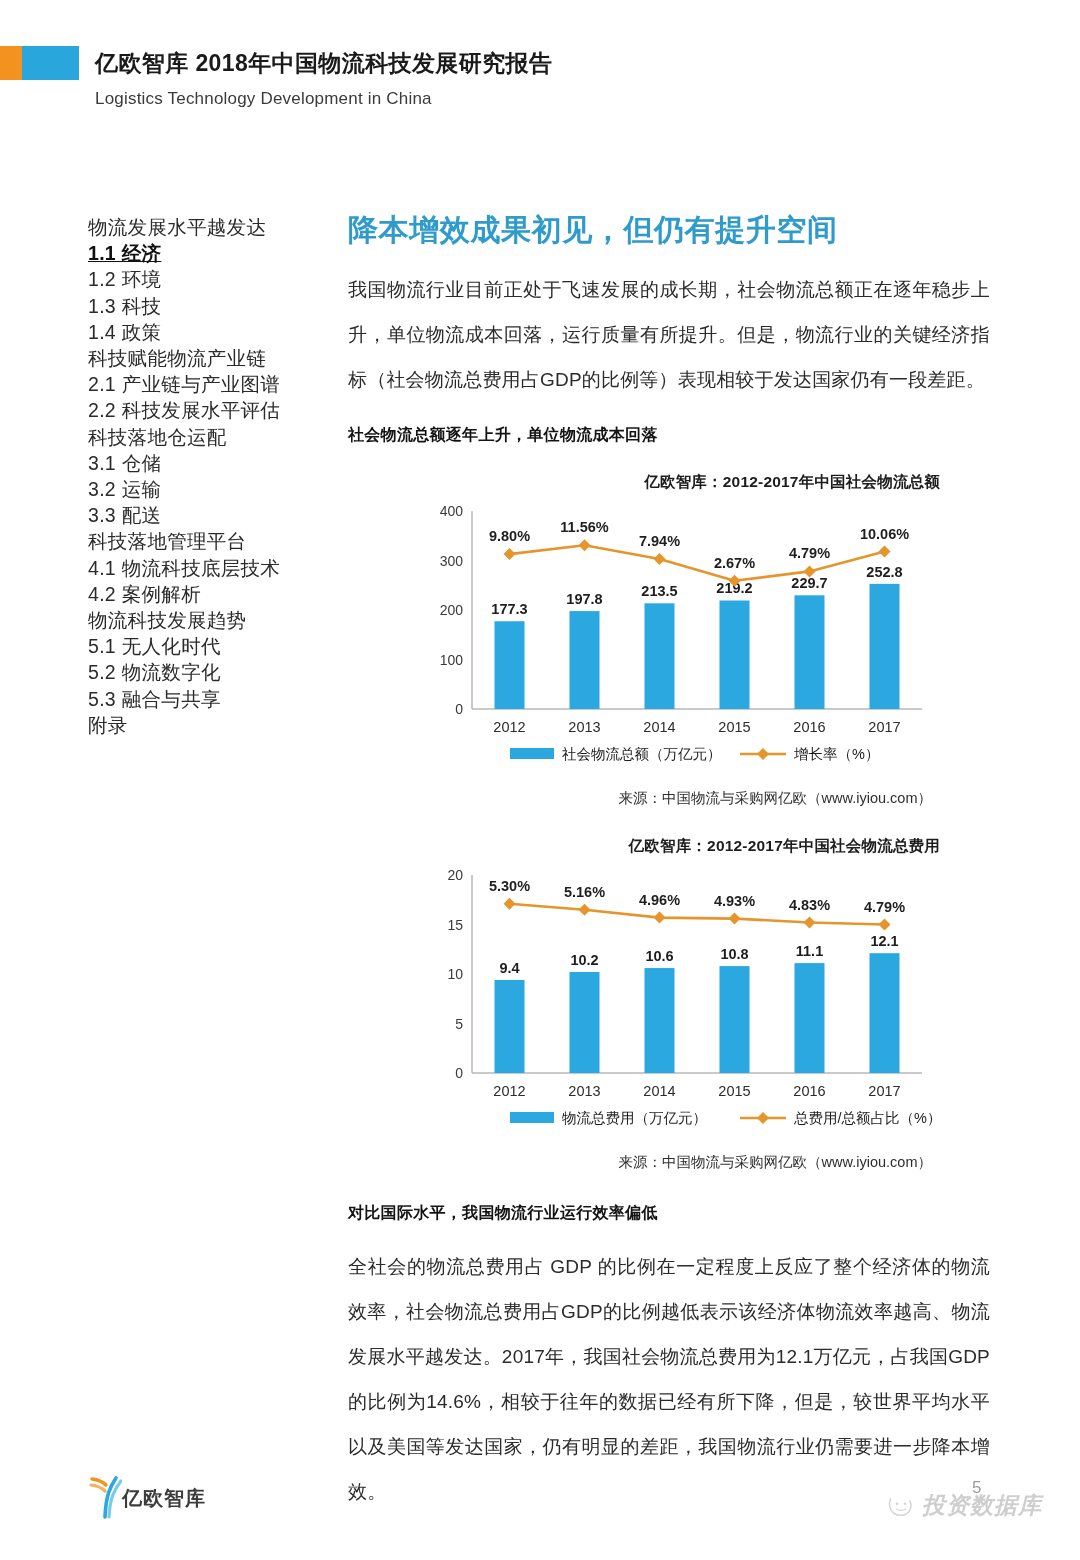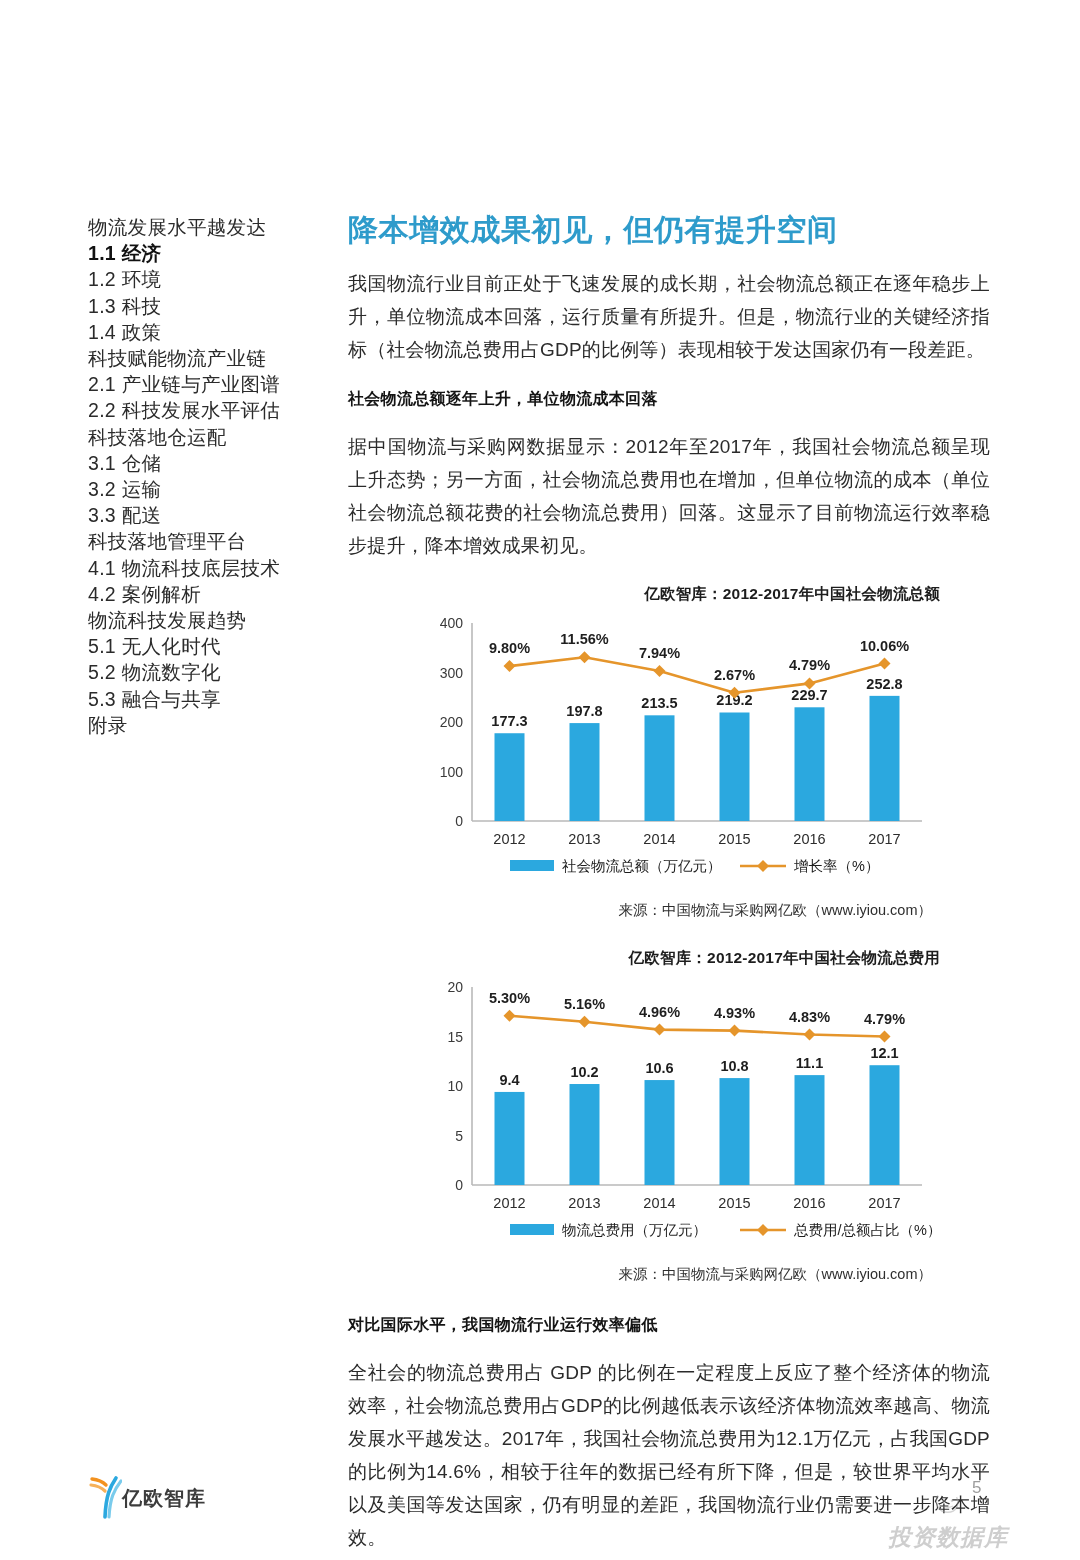--- a/index.html
+++ b/index.html
@@ -26,34 +26,34 @@
     position: absolute; left: 95px; top: 43px;
     font-size: 17px; color: #3b3b3b; letter-spacing: .2px; white-space: nowrap;
   }
 
   
   .toc { position: absolute; left: 88px; top: 214px; width: 250px; }
   .toc-item {
     font-size: 19.5px; line-height: 26.2px; color: #2b2b2b;
     white-space: nowrap; letter-spacing: .3px;
   }
-  .toc-item.active { font-weight: bold; color: #111; }
+  .toc-item.active { font-weight: bold; color: #111; text-decoration: underline; }
 
   
   .main { position: absolute; left: 348px; top: 210px; width: 642px; }
   .h-blue {
     font-size: 30px; font-weight: bold; color: #2E9BCB;
     letter-spacing: .6px; line-height: 40px; margin-bottom: 17px;
   }
   .h-black {
     font-size: 16px; font-weight: bold; color: #141414;
     letter-spacing: .3px; line-height: 30px;
   }
   p.body {
-    font-size: 19px; line-height: 33px; color: #2b2b2b;
+    font-size: 19px; line-height: 45px; color: #2b2b2b;
     text-align: justify; letter-spacing: .2px;
   }
   .sp-a { margin-top: 18px; }
   .sp-b { margin-top: 16px; }
 
   
   .figure { margin: 22px 0 0 72px; width: 520px; }
   .fig-title {
     text-align: right; font-size: 15.5px; font-weight: bold;
     color: #1d1d1d; letter-spacing: .2px; margin-bottom: 4px;
@@ -68,29 +68,36 @@
   .pagenum {
     position: absolute; left: 972px; top: 1478px;
     font-size: 17px; color: #9d9d9d;
   }
   .watermark {
     position: absolute; left: 888px; top: 1490px;
     display: flex; align-items: center; gap: 7px;
     opacity: .42; color: #8d8d8d;
     font-size: 23px; font-style: italic; font-weight: bold;
     letter-spacing: 1px;
-    flex-direction: column;
   }
   .wm-face { width: 27px; height: 25px; }
 </style>
 </head>
 <body>
 
 <div class="page">
 
+  <div class="hdr">
+    <div class="hdr-blocks">
+      <span class="blk-orange"></span>
+      <span class="blk-blue"></span>
+    </div>
+    <div class="hdr-title">亿欧智库 2018年中国物流科技发展研究报告</div>
+    <div class="hdr-sub">Logistics Technology Development in China</div>
+  </div>
 
   <nav class="toc" id="toc-list">
       <div class="toc-item">物流发展水平越发达</div>
       <div class="toc-item active">1.1 经济</div>
       <div class="toc-item">1.2 环境</div>
       <div class="toc-item">1.3 科技</div>
       <div class="toc-item">1.4 政策</div>
       <div class="toc-item">科技赋能物流产业链</div>
       <div class="toc-item">2.1 产业链与产业图谱</div>
       <div class="toc-item">2.2 科技发展水平评估</div>
@@ -109,21 +116,20 @@
     </nav>
 
   <div class="main">
 
     <h1 class="h-blue">降本增效成果初见，但仍有提升空间</h1>
 
     <p class="body">我国物流行业目前正处于飞速发展的成长期，社会物流总额正在逐年稳步上升，单位物流成本回落，运行质量有所提升。但是，物流行业的关键经济指标（社会物流总费用占GDP的比例等）表现相较于发达国家仍有一段差距。</p>
 
     <h2 class="h-black sp-a">社会物流总额逐年上升，单位物流成本回落</h2>
 
-    <p class="body sp-b">据中国物流与采购网数据显示：2012年至2017年，我国社会物流总额呈现上升态势；另一方面，社会物流总费用也在增加，但单位物流的成本（单位社会物流总额花费的社会物流总费用）回落。这显示了目前物流运行效率稳步提升，降本增效成果初见。</p>
 
     <figure class="figure">
       <div class="fig-title">亿欧智库：2012-2017年中国社会物流总额</div>
       <svg class="fig-svg" id="svg-chart-1" width="520" height="290" viewBox="0 0 520 290">
           <line x1="52" y1="14" x2="52" y2="212" stroke="#b9b9b9" stroke-width="1.6"></line>
           <line x1="52" y1="212" x2="502" y2="212" stroke="#b9b9b9" stroke-width="1.6"></line>
           <text x="43" y="217" text-anchor="end" font-size="14" fill="#3a3a3a" font-family="&quot;Liberation Sans&quot;,sans-serif">0</text>
           <text x="43" y="167.5" text-anchor="end" font-size="14" fill="#3a3a3a" font-family="&quot;Liberation Sans&quot;,sans-serif">100</text>
           <text x="43" y="118" text-anchor="end" font-size="14" fill="#3a3a3a" font-family="&quot;Liberation Sans&quot;,sans-serif">200</text>
           <text x="43" y="68.5" text-anchor="end" font-size="14" fill="#3a3a3a" font-family="&quot;Liberation Sans&quot;,sans-serif">300</text>

